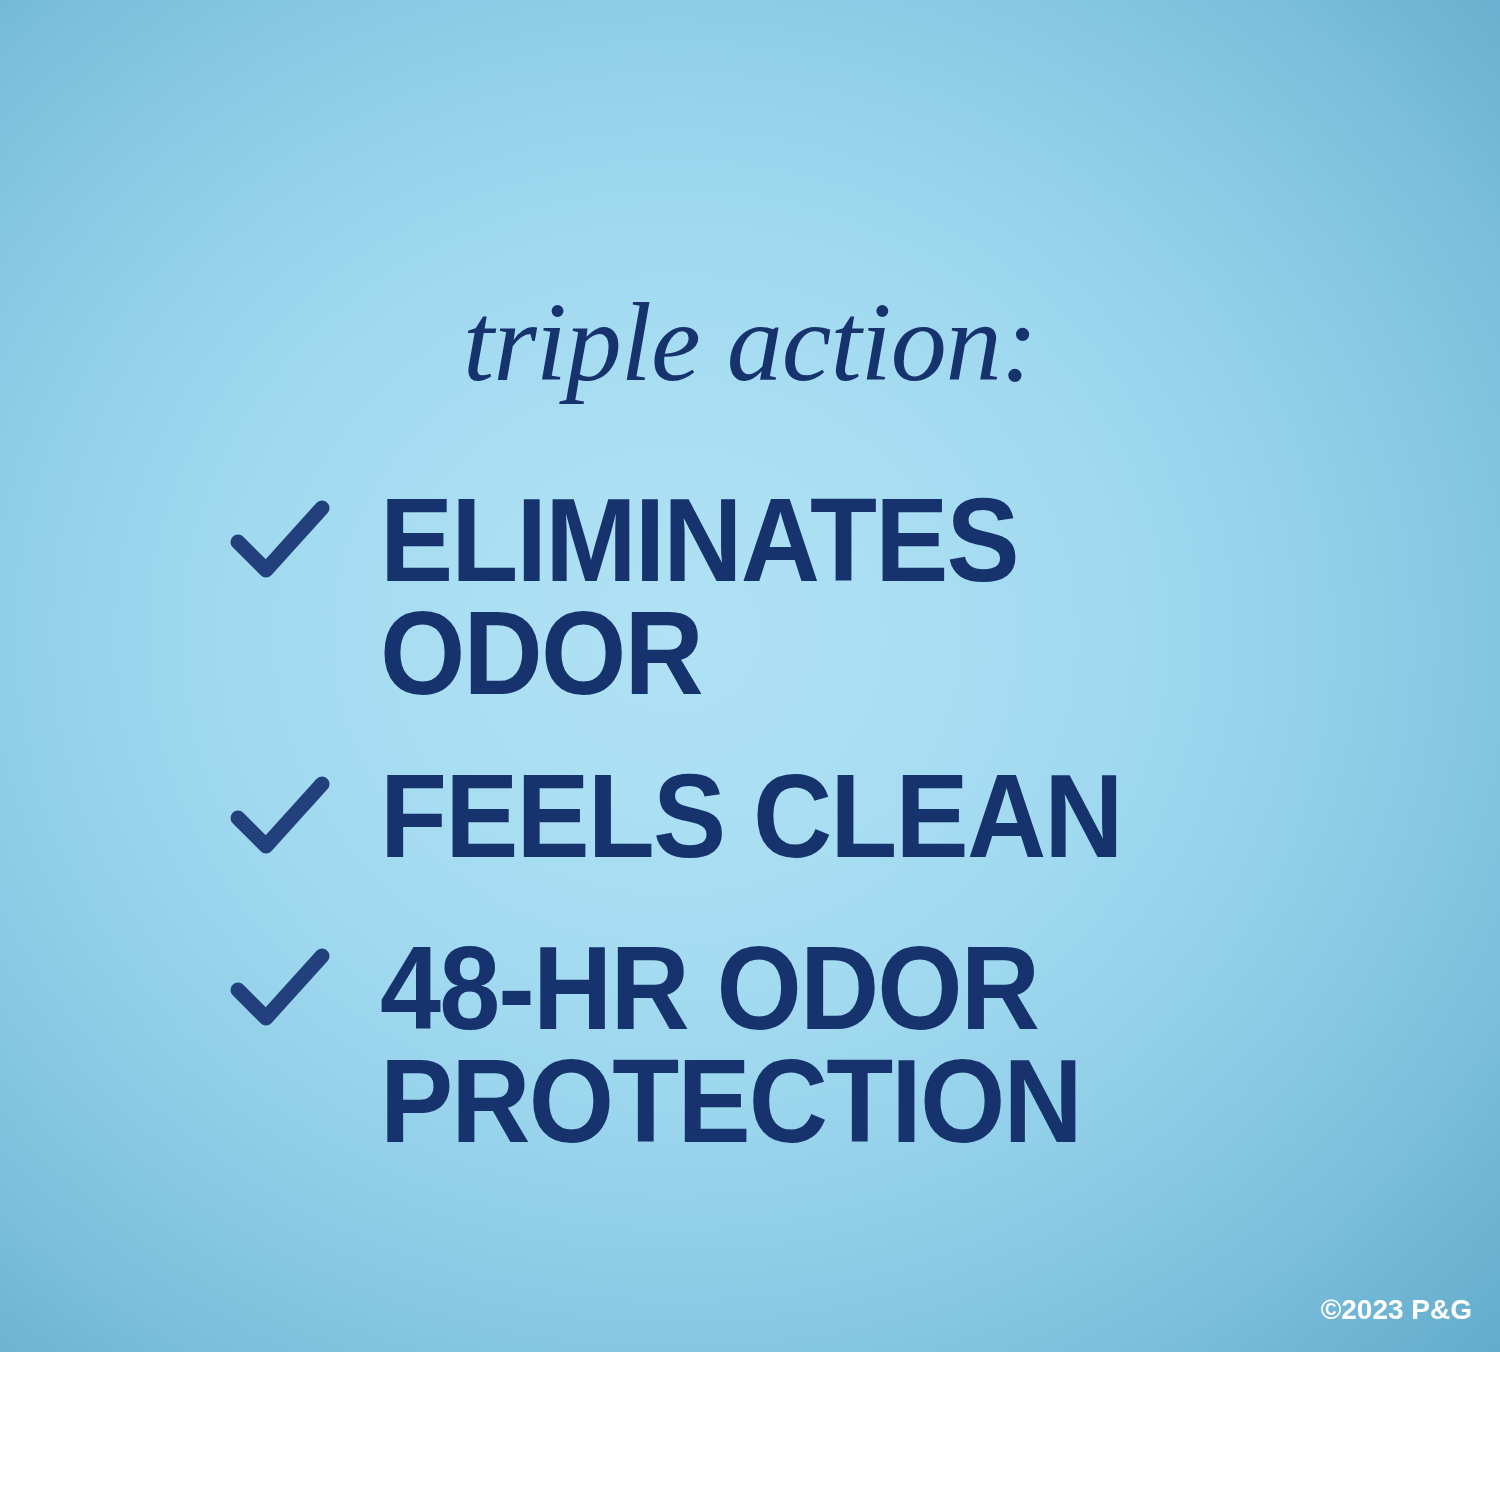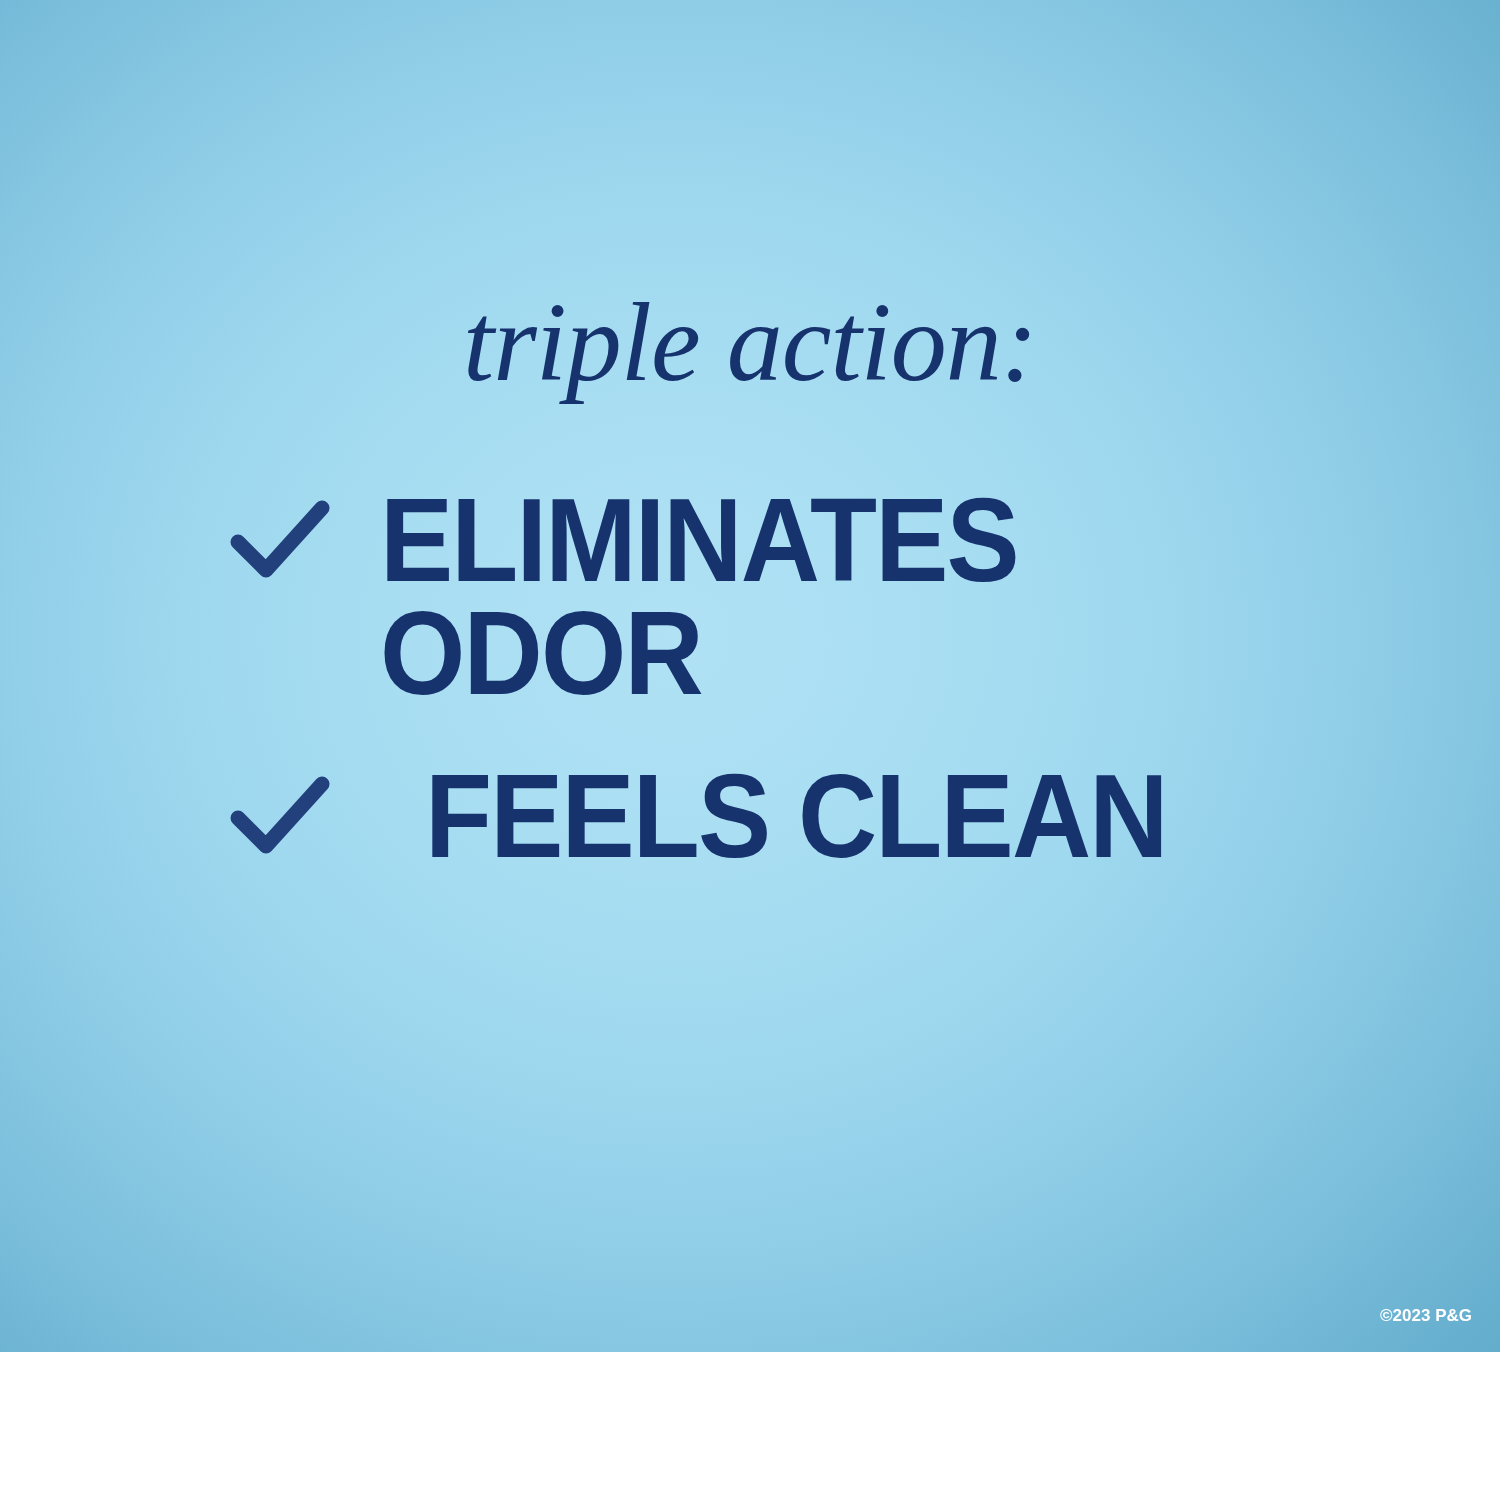--- a/index.html
+++ b/index.html
@@ -81,31 +81,31 @@
     line-height: 113px;
     letter-spacing: -2px;
     color: #16336e;
     transform: scaleX(0.93);
     transform-origin: left top;
     white-space: pre-line;
     margin: 0;
   }
 
   #row-0 { top: 452px; }
-  #row-1 { top: 728px; gap: 45px; }
+  #row-1 { top: 728px; }
   #row-2 { top: 900px; }
 
   
   .copyright {
     position: absolute;
     right: 28px;
     bottom: 26px;
     font-family: "Liberation Sans", sans-serif;
     font-weight: 700;
-    font-size: 17px;
+    font-size: 28px;
     letter-spacing: 0px;
     color: #ffffff;
     white-space: nowrap;
   }
 </style>
 </head>
 <body>
 
 <div id="canvas">
 
@@ -125,18 +125,27 @@
 
     <div class="bullet-row" id="row-1">
       <span class="check-wrap">
         <svg viewBox="0 0 100 86" xmlns="http://www.w3.org/2000/svg" aria-hidden="true">
           <path d="M8 44 L36 72 L92 10" fill="none" stroke="#22407c" stroke-width="15" stroke-linecap="round" stroke-linejoin="round"></path>
         </svg>
       </span>
       <p class="bullet-text">FEELS CLEAN</p>
     </div>
 
+    <div class="bullet-row" id="row-2">
+      <span class="check-wrap">
+        <svg viewBox="0 0 100 86" xmlns="http://www.w3.org/2000/svg" aria-hidden="true">
+          <path d="M8 44 L36 72 L92 10" fill="none" stroke="#22407c" stroke-width="15" stroke-linecap="round" stroke-linejoin="round"></path>
+        </svg>
+      </span>
+      <p class="bullet-text">48-HR ODOR
+PROTECTION</p>
+    </div>
 
   </div>
 
   <div class="copyright">©2023 P&amp;G</div>
 
 </div>
 
 </body></html>

